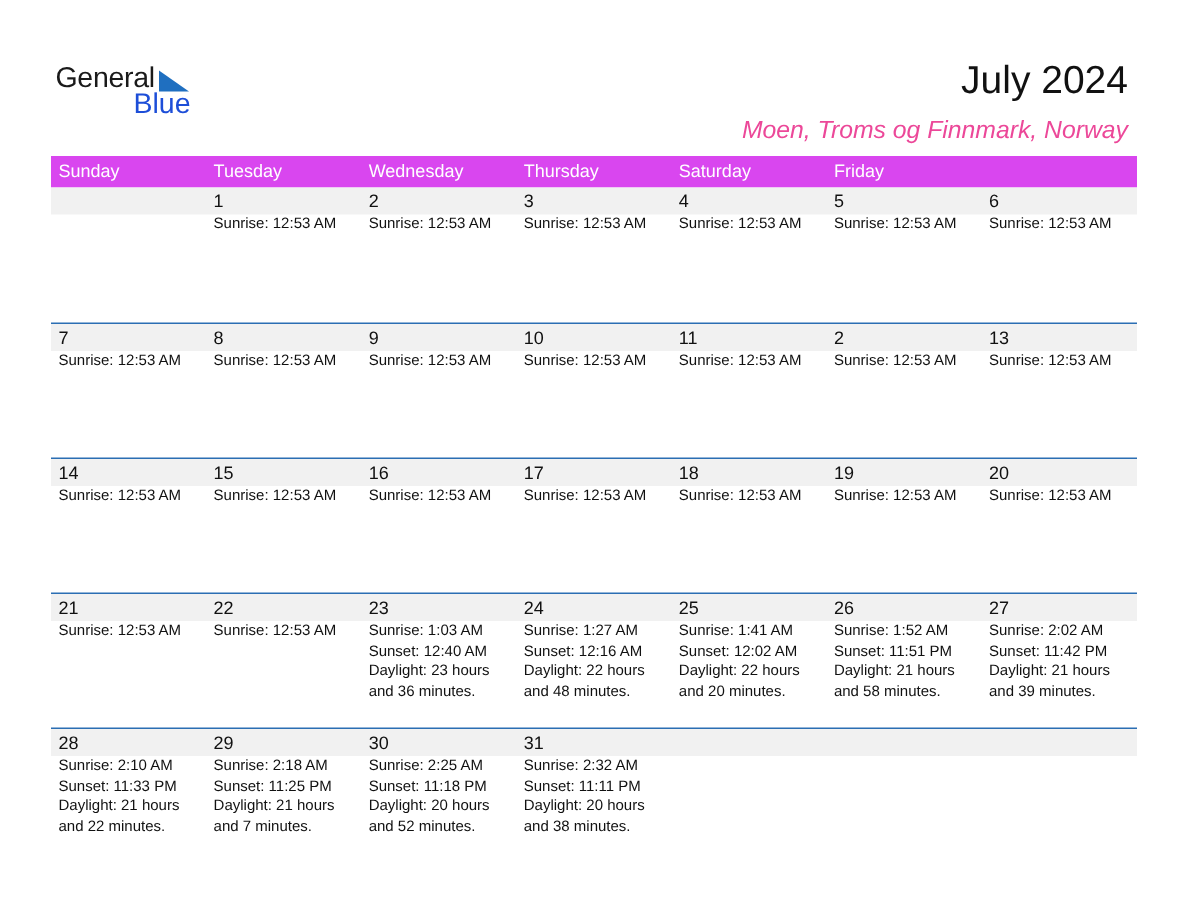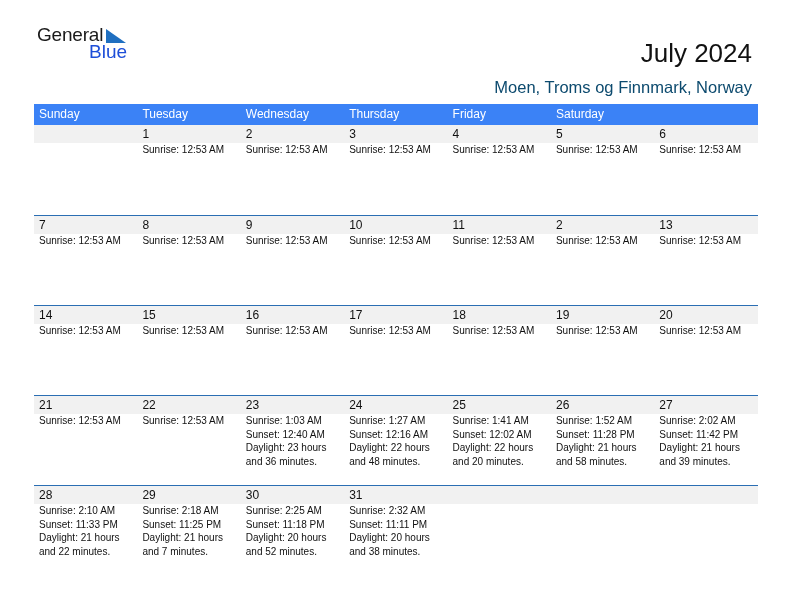--- a/index.html
+++ b/index.html
@@ -1,24 +1,24 @@
 <!DOCTYPE html>
 <html><head>
 <meta charset="utf-8">
 <style>
   html, body { margin:0; padding:0; background:#ffffff; }
   body { width:792px; height:612px; position:relative; font-family:"Liberation Sans", sans-serif; color:#111; overflow:hidden; }
-  .logo { position:absolute; left:37px; top:24px; width:100px; height:40px; }
+  .logo { position:absolute; left:37px; top:42px; width:100px; height:40px; }
   .logo .general { position:absolute; left:0; top:0; font-size:19px; color:#1a1a1a; letter-spacing:-0.2px; }
   .logo .blue { position:absolute; left:52px; top:17px; font-size:19px; color:#1d4ed8; }
   .logo .tri { position:absolute; left:69px; top:5px; width:0; height:0; border-left:20px solid #1f6fc0; border-top:14px solid transparent; }
   .title { position:absolute; right:40px; top:38px; font-size:26px; color:#111; }
-  .subtitle { position:absolute; right:40px; top:78px; font-size:16.5px; color:#0c4a6e; }
+  .subtitle { position:absolute; right:40px; top:78px; font-size:16.5px; color:#ec4899;font-style:italic; }
   .cal { position:absolute; left:34px; top:104px; width:724px; }
-  .hdr { display:flex; height:21px; background:#3b82f6; }
+  .hdr { display:flex; height:21px; background:#d946ef; }
   .hdr div { width:103.4px; color:#fff; font-size:12px; line-height:21px; padding-left:5px; box-sizing:border-box; }
   .week { position:relative; height:90px; }
   .week .border { position:absolute; left:0; right:0; top:0; height:1px; background:#2b6eb3; }
   .week .numrow { position:absolute; left:0; right:0; top:1px; height:18px; background:#f1f1f1; }
   .week .cells { position:absolute; left:0; right:0; top:1px; display:flex; }
   .cell { width:103.4px; box-sizing:border-box; padding-left:5px; }
   .cell .num { font-size:12px; height:18px; line-height:18px; color:#111; }
   .cell .line { font-size:10px; line-height:13.5px; color:#111; white-space:nowrap; }
 </style>
 </head>
@@ -32,22 +32,22 @@
 
 <div class="title">July 2024</div>
 <div class="subtitle">Moen, Troms og Finnmark, Norway</div>
 
 <div class="cal">
   <div class="hdr">
     <div>Sunday</div>
     <div>Tuesday</div>
     <div>Wednesday</div>
     <div>Thursday</div>
+    <div>Saturday</div>
     <div>Friday</div>
-    <div>Saturday</div>
   </div>
   <div id="weeks">
       <div class="week">
         <div class="numrow" style="top: 0px;"></div>
         <div class="cells" style="top: 0px;">
           <div class="cell">
             <div class="num"></div>
           </div>
           <div class="cell">
             <div class="num">1</div>
@@ -172,21 +172,21 @@
           <div class="cell">
             <div class="num">25</div>
             <div class="line">Sunrise: 1:41 AM</div>
             <div class="line">Sunset: 12:02 AM</div>
             <div class="line">Daylight: 22 hours</div>
             <div class="line">and 20 minutes.</div>
           </div>
           <div class="cell">
             <div class="num">26</div>
             <div class="line">Sunrise: 1:52 AM</div>
-            <div class="line">Sunset: 11:28 PM</div>
+            <div class="line">Sunset: 11:51 PM</div>
             <div class="line">Daylight: 21 hours</div>
             <div class="line">and 58 minutes.</div>
           </div>
           <div class="cell">
             <div class="num">27</div>
             <div class="line">Sunrise: 2:02 AM</div>
             <div class="line">Sunset: 11:42 PM</div>
             <div class="line">Daylight: 21 hours</div>
             <div class="line">and 39 minutes.</div>
           </div>

